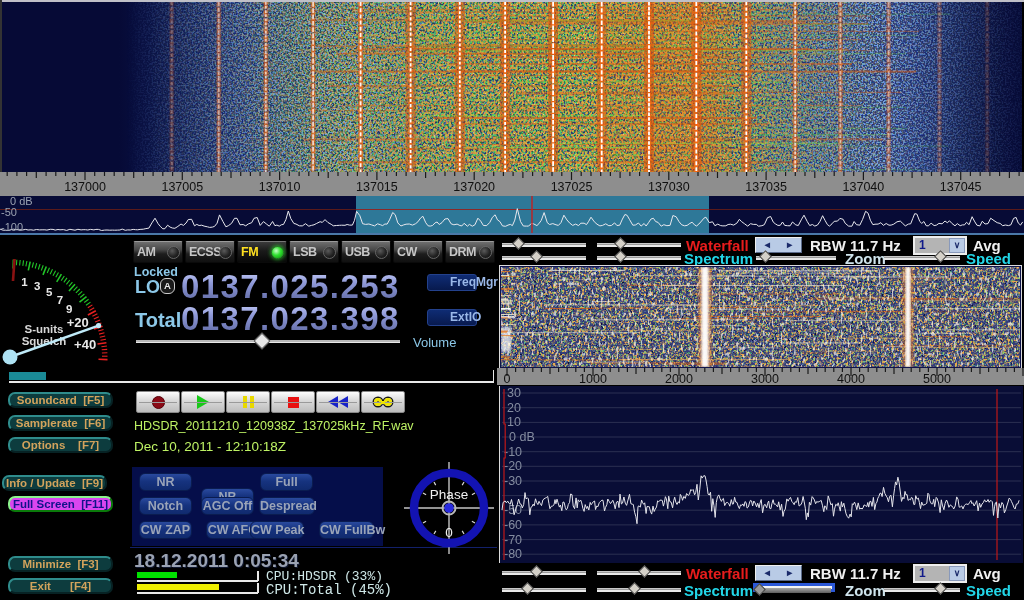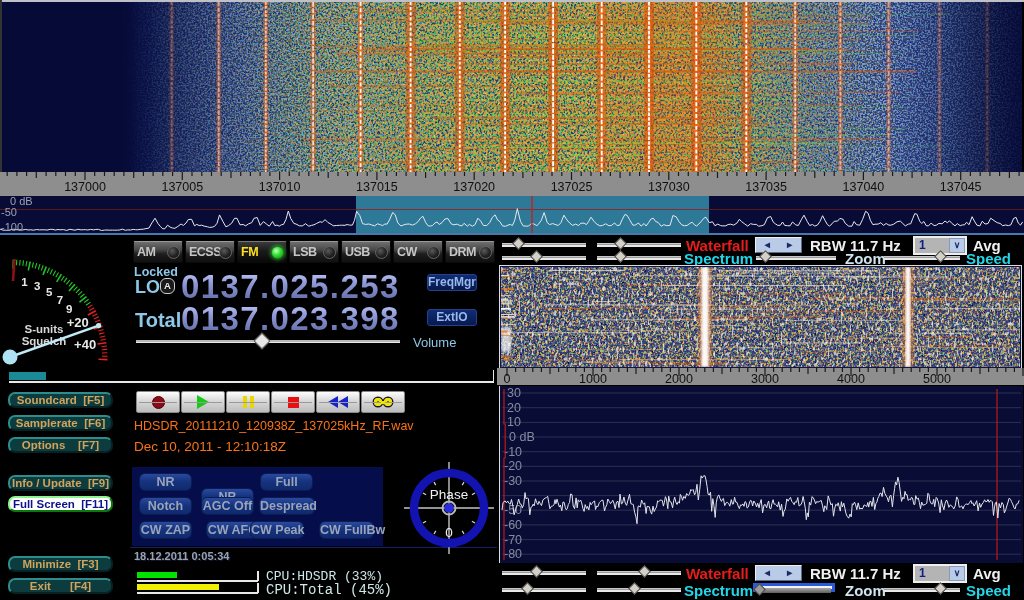--- a/index.html
+++ b/index.html
@@ -21,24 +21,24 @@
            font-size:12.5px; font-weight:bold; display:flex; align-items:center; padding-left:3px; white-space:nowrap; letter-spacing:-0.5px; }
 .led { width:13px; height:13px; border-radius:50%; background:radial-gradient(circle at 38% 35%, #5a5a5a, #232323 55%, #0c0c0c);
        border:1px solid #666; position:absolute; right:2px; top:4px; }
 .tealbtn { width:105px; height:16px; background:#0d3c3e; border:2px solid #2f8c8c; border-bottom-color:#072224; border-right-color:#072224;
            border-radius:7px; color:#d2a35c; font-weight:bold; font-size:11.5px; text-align:center; line-height:12px; white-space:nowrap; }
 .dspbtn { height:18px; background:linear-gradient(#2a4a9e,#16337f 45%,#102a6e); border-radius:6px; border:1px solid #0a1c50;
           color:#9aa4b8; font-weight:bold; font-size:12.5px; text-align:center; line-height:16px; white-space:nowrap; }
 .pbtn { width:44px; height:22px; background:linear-gradient(#fdfdfd,#d8d8d8 45%,#bdbdbd); border:1px solid #888;
         border-radius:2px; display:flex; align-items:center; justify-content:center; }
 .pbtn::before { content:""; position:absolute; left:2px; right:2px; top:10px; height:1px; background:#9a9a9a; }
-.blue15 { color:#f97316; font-size:12.5px; }
+.blue15 { color:#bef264; font-size:12.5px; }
 .ltblue { color:#8cc8e8; font-weight:bold; }
 .freqbtn { width:50px; height:17px; background:linear-gradient(#0f2c74,#081a4e); border:1px solid #23418c; border-radius:3px;
-           color:#9ab8e8; font-weight:bold; font-size:12px; text-align:center; line-height:15px; }
+           color:#9ab8e8; font-weight:bold; font-size:12px; text-align:center; line-height:15px;padding-left:22px; }
 .digits { font-size:33px; font-weight:bold; letter-spacing:1.4px; color:#8f99d8;
           background:linear-gradient(#b8c0f0 15%, #8f99d8 40%, #646ea8 85%); -webkit-background-clip:text;
           -webkit-text-fill-color:transparent; }
 </style></head><body>
 <div style="left:0;top:0;width:1024px;height:2px;background:#c0c0c8"></div>
 <div style="left:0;top:0;width:2px;height:172px;background:#333"></div>
 <div style="left:2px;top:2px;width:1020px;height:170px"><svg width="1020" height="170">
       <defs>
 <linearGradient id="bgx" x1="0" y1="0" x2="1" y2="0">
 <stop offset="0" stop-color="#060a36"></stop>
@@ -444,24 +444,24 @@
       <line x1="10" y1="112" x2="98.6" y2="80.6" stroke="#bfeaf8" stroke-width="2.4"></line>
       <circle cx="98.6" cy="80.6" r="2.6" fill="#bfeaf8"></circle>
       <circle cx="10" cy="112" r="7.5" fill="#aee2f4"></circle>
     </svg></div>
 <div style="left:9px;top:372px;width:37px;height:8px;background:#1a8a96"></div>
 <div style="left:9px;top:381px;width:485px;height:1.5px;background:#e8e8e8"></div>
 <div style="left:492.5px;top:370px;width:1.5px;height:12px;background:#e8e8e8"></div>
 <div class="tealbtn" style="left:8px;top:392px">Soundcard&nbsp;&nbsp;[F5]</div>
 <div class="tealbtn" style="left:8px;top:415px">Samplerate&nbsp;&nbsp;[F6]</div>
 <div class="tealbtn" style="left:8px;top:437px">Options&nbsp;&nbsp;&nbsp;&nbsp;[F7]</div>
-<div class="tealbtn" style="left:8px;top:475px">Info / Update&nbsp;&nbsp;[F9]</div>
+<div class="tealbtn" style="left:2px;top:475px">Info / Update&nbsp;&nbsp;[F9]</div>
 <div class="tealbtn" style="left:8px;top:556px">Minimize&nbsp;&nbsp;[F3]</div>
 <div class="tealbtn" style="left:8px;top:578px">Exit&nbsp;&nbsp;&nbsp;&nbsp;&nbsp;&nbsp;[F4]</div>
-<div class="tealbtn" style="left:8px;top:496px;background:#ffffff;border-color:#8cf48c;border-bottom-color:#0a7a0a;border-right-color:#0a7a0a;color:#10128a">Full Screen&nbsp;&nbsp;[F11]</div>
+<div class="tealbtn" style="left:8px;top:496px;background:#d946ef;border-color:#8cf48c;border-bottom-color:#0a7a0a;border-right-color:#0a7a0a;color:#10128a">Full Screen&nbsp;&nbsp;[F11]</div>
 <div class="modebtn" style="left:133px;top:241px">AM<div class="led"></div></div>
 <div class="modebtn" style="left:185px;top:241px">ECSS<div class="led"></div></div>
 <div class="modebtn" style="left:237px;top:241px;background:linear-gradient(#3a3a3a,#1a1a1a 45%,#080808);border-top-color:#777;color:#ffe020">FM<div class="led" style="background:radial-gradient(circle at 38% 35%, #c8ffc8, #30e030 45%, #089008);border-color:#2a8a2a;box-shadow:0 0 4px #30e030"></div></div>
 <div class="modebtn" style="left:289px;top:241px">LSB<div class="led"></div></div>
 <div class="modebtn" style="left:341px;top:241px">USB<div class="led"></div></div>
 <div class="modebtn" style="left:393px;top:241px">CW<div class="led"></div></div>
 <div class="modebtn" style="left:445px;top:241px">DRM<div class="led"></div></div>
 <div class="ltblue" style="left:134px;top:265px;font-size:12.5px">Locked</div>
 <div class="ltblue" style="left:135px;top:277px;font-size:18px">LO</div>
 <div style="left:160px;top:278px;width:15px;height:16px;border:1.5px solid #cccccc;border-radius:6px;background:#1a1a1a;color:#e8e8e8;font-size:9.5px;font-weight:bold;text-align:center;line-height:13px">A</div>
@@ -519,21 +519,21 @@
       <line x1="27.1" y1="63.2" x2="24.0" y2="65.0" stroke="#d8d8d8" stroke-width="1.2"></line>
       <line x1="27.1" y1="36.8" x2="24.0" y2="35.0" stroke="#d8d8d8" stroke-width="1.2"></line>
       <line x1="36.7" y1="27.1" x2="35.0" y2="24.0" stroke="#d8d8d8" stroke-width="1.2"></line>
       <line x1="63.2" y1="27.1" x2="65.0" y2="24.0" stroke="#d8d8d8" stroke-width="1.2"></line>
       <line x1="72.9" y1="36.7" x2="76.0" y2="35.0" stroke="#d8d8d8" stroke-width="1.2"></line>
       <circle cx="50" cy="50" r="6.5" fill="none" stroke="#b8b8b8" stroke-width="2"></circle>
       <circle cx="50" cy="50" r="4.8" fill="#2a2ce0"></circle>
       <text x="50" y="41" font-family="Liberation Sans, sans-serif" font-size="13.5" fill="#f0f0f0" text-anchor="middle">Phase</text>
       <text x="50" y="79" font-family="Liberation Sans, sans-serif" font-size="13.5" fill="#f0f0f0" text-anchor="middle">0</text>
     </svg></div>
-<div style="left:134px;top:550px;font-size:11px;font-weight:bold;color:#9aa2b2;text-shadow:1px 1px 0 #101830">18.12.2011 0:05:34</div>
+<div style="left:134px;top:550px;font-size:19px;font-weight:bold;color:#9aa2b2;text-shadow:1px 1px 0 #101830">18.12.2011 0:05:34</div>
 <div style="left:137px;top:572px;width:40px;height:6px;background:#00e400"></div>
 <div style="left:137px;top:580px;width:121px;height:1.5px;background:#e8e8e8"></div>
 <div style="left:257px;top:571px;width:1.5px;height:10px;background:#e8e8e8"></div>
 <div style="left:137px;top:584px;width:82px;height:6px;background:#f0f000"></div>
 <div style="left:137px;top:592px;width:121px;height:1.5px;background:#e8e8e8"></div>
 <div style="left:257px;top:583px;width:1.5px;height:10px;background:#e8e8e8"></div>
 <div style="left:266px;top:569px;font-family:'Liberation Mono',monospace;font-size:13px;color:#cfe8e8">CPU:HDSDR (33%)</div>
 <div style="left:266px;top:582px;font-family:'Liberation Mono',monospace;font-size:14px;color:#cfe8e8">CPU:Total (45%)</div>
 <div class="strack" style="left:502px;top:243px;width:84px"></div>
 <div class="sthumb" style="left:514px;top:239px"></div>

